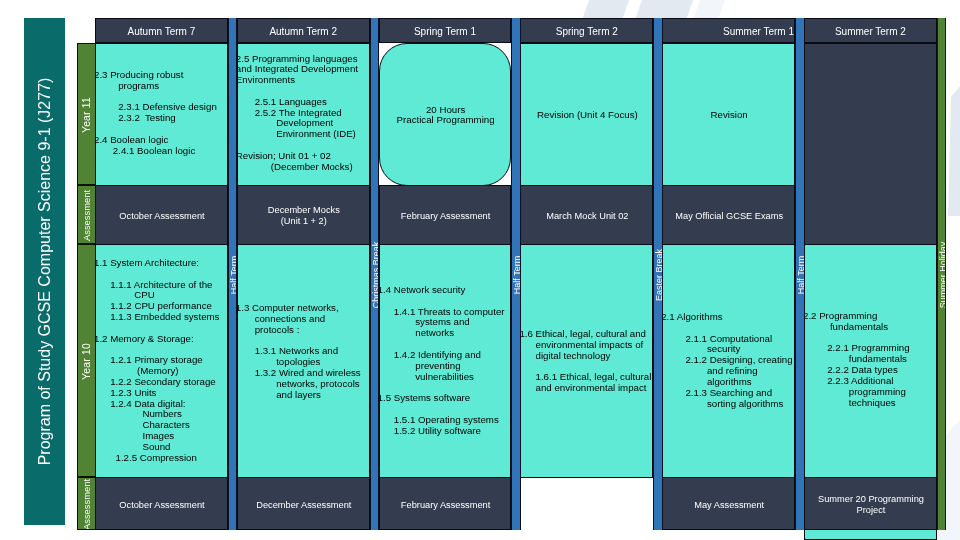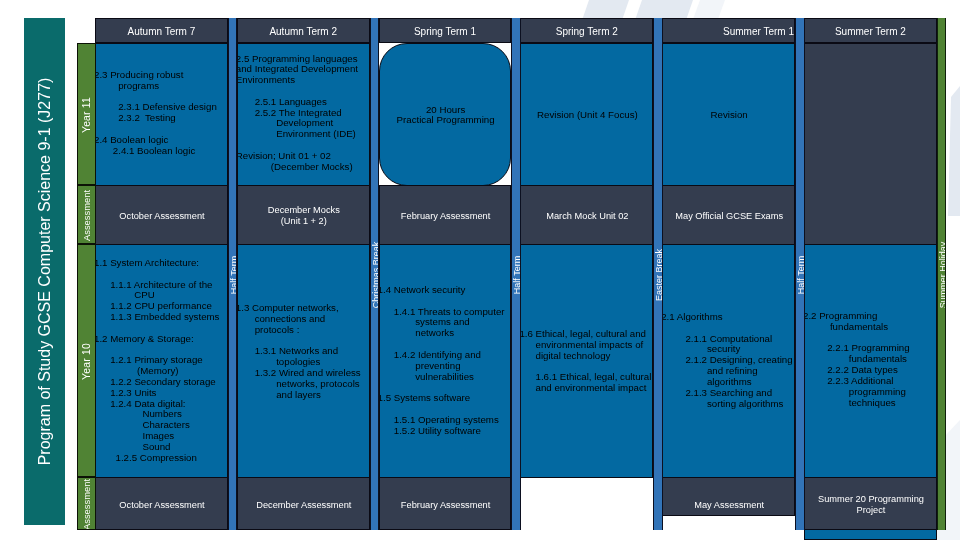--- a/index.html
+++ b/index.html
@@ -16,21 +16,21 @@
   .title-txt{position:absolute;left:0;top:0;width:507px;height:41px;
        transform-origin:0 0;transform:rotate(-90deg) translate(-507px,0);
        color:#ffffff;font-size:16px;line-height:41px;text-align:center;white-space:nowrap;}
 
   
   .tbl{position:absolute;left:95px;top:18px;width:852px;height:512px;z-index:2;}
 
   .hdr{position:absolute;top:0;height:25px;background:#343d4f;border:1px solid #0a0a14;
        box-sizing:border-box;color:#fff;font-size:10px;line-height:25px;text-align:center;}
 
-  .cell{position:absolute;background:#0369a1;border:1px solid #0a0a14;box-sizing:border-box;
+  .cell{position:absolute;background:#5eead4;border:1px solid #0a0a14;box-sizing:border-box;
         overflow:hidden;}
   .cell.dark{background:#343d4f;color:#ffffff;}
 
   .divider{position:absolute;top:0;width:10px;height:512px;background:#3274b8;
        border-left:1px solid #0c1020;border-right:1px solid #0c1020;box-sizing:border-box;z-index:4;
        overflow:hidden;}
   .divider.green{background:#508334;border-color:#10200c;}
   .dv-txt{position:absolute;left:0;top:0;transform-origin:0 0;
        transform:rotate(-90deg);color:#ffffff;font-size:9px;white-space:nowrap;
        line-height:8px;}
@@ -243,21 +243,21 @@
     <div class="cell dark" style="left: 141.8px; top: 459px; width: 132.8px; height: 53px;">
       <div class="tb" style="top: 21.59px;">
         <div class="ln ctr">December Assessment</div>
       </div>
     </div>
     <div class="cell dark" style="left: 283.6px; top: 459px; width: 132.8px; height: 53px;">
       <div class="tb" style="top: 21.59px;">
         <div class="ln ctr">February Assessment</div>
       </div>
     </div>
-    <div class="cell dark" style="left: 567.2px; top: 459px; width: 132.8px; height: 39px;">
+    <div class="cell dark" style="left: 567.2px; top: 459px; width: 132.8px; height: 53px;">
       <div class="tb" style="top: 21.59px;">
         <div class="ln ctr">May Assessment</div>
       </div>
     </div>
     <div class="cell dark" style="left: 709px; top: 459px; width: 132.8px; height: 53px;">
       <div class="tb" style="top: 16.18px;">
         <div class="ln ctr">Summer 20 Programming</div>
         <div class="ln ctr">Project</div>
       </div>
     </div>

